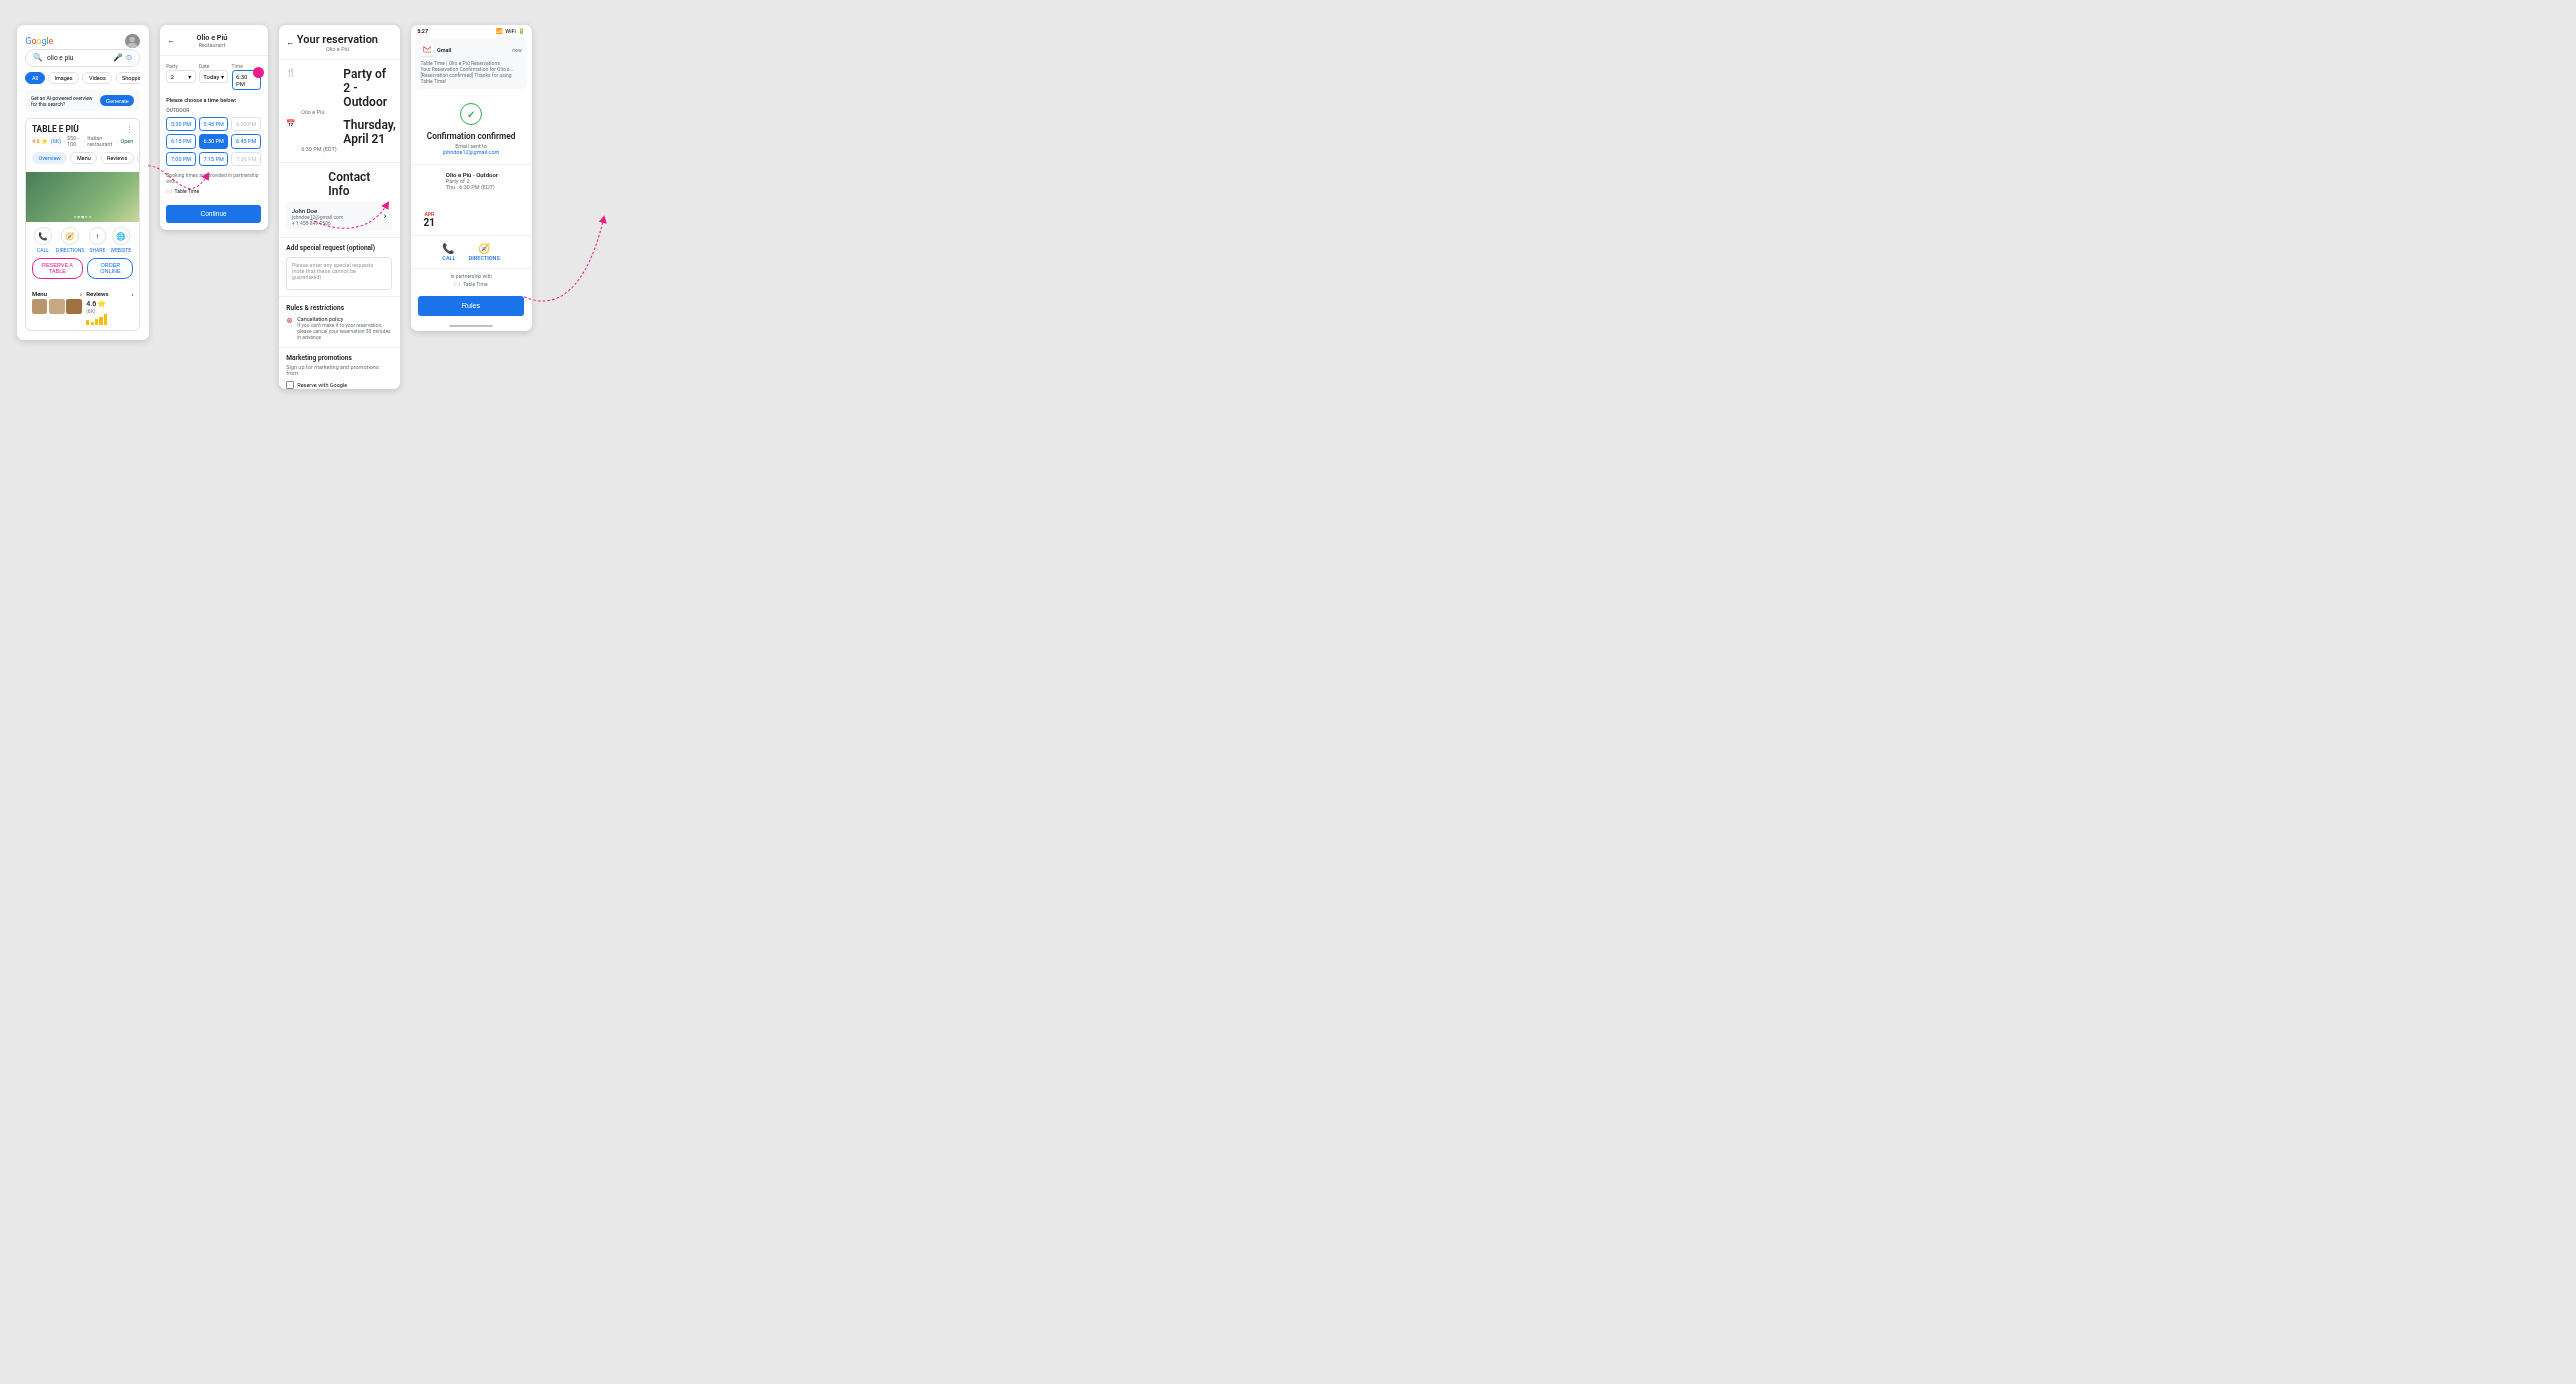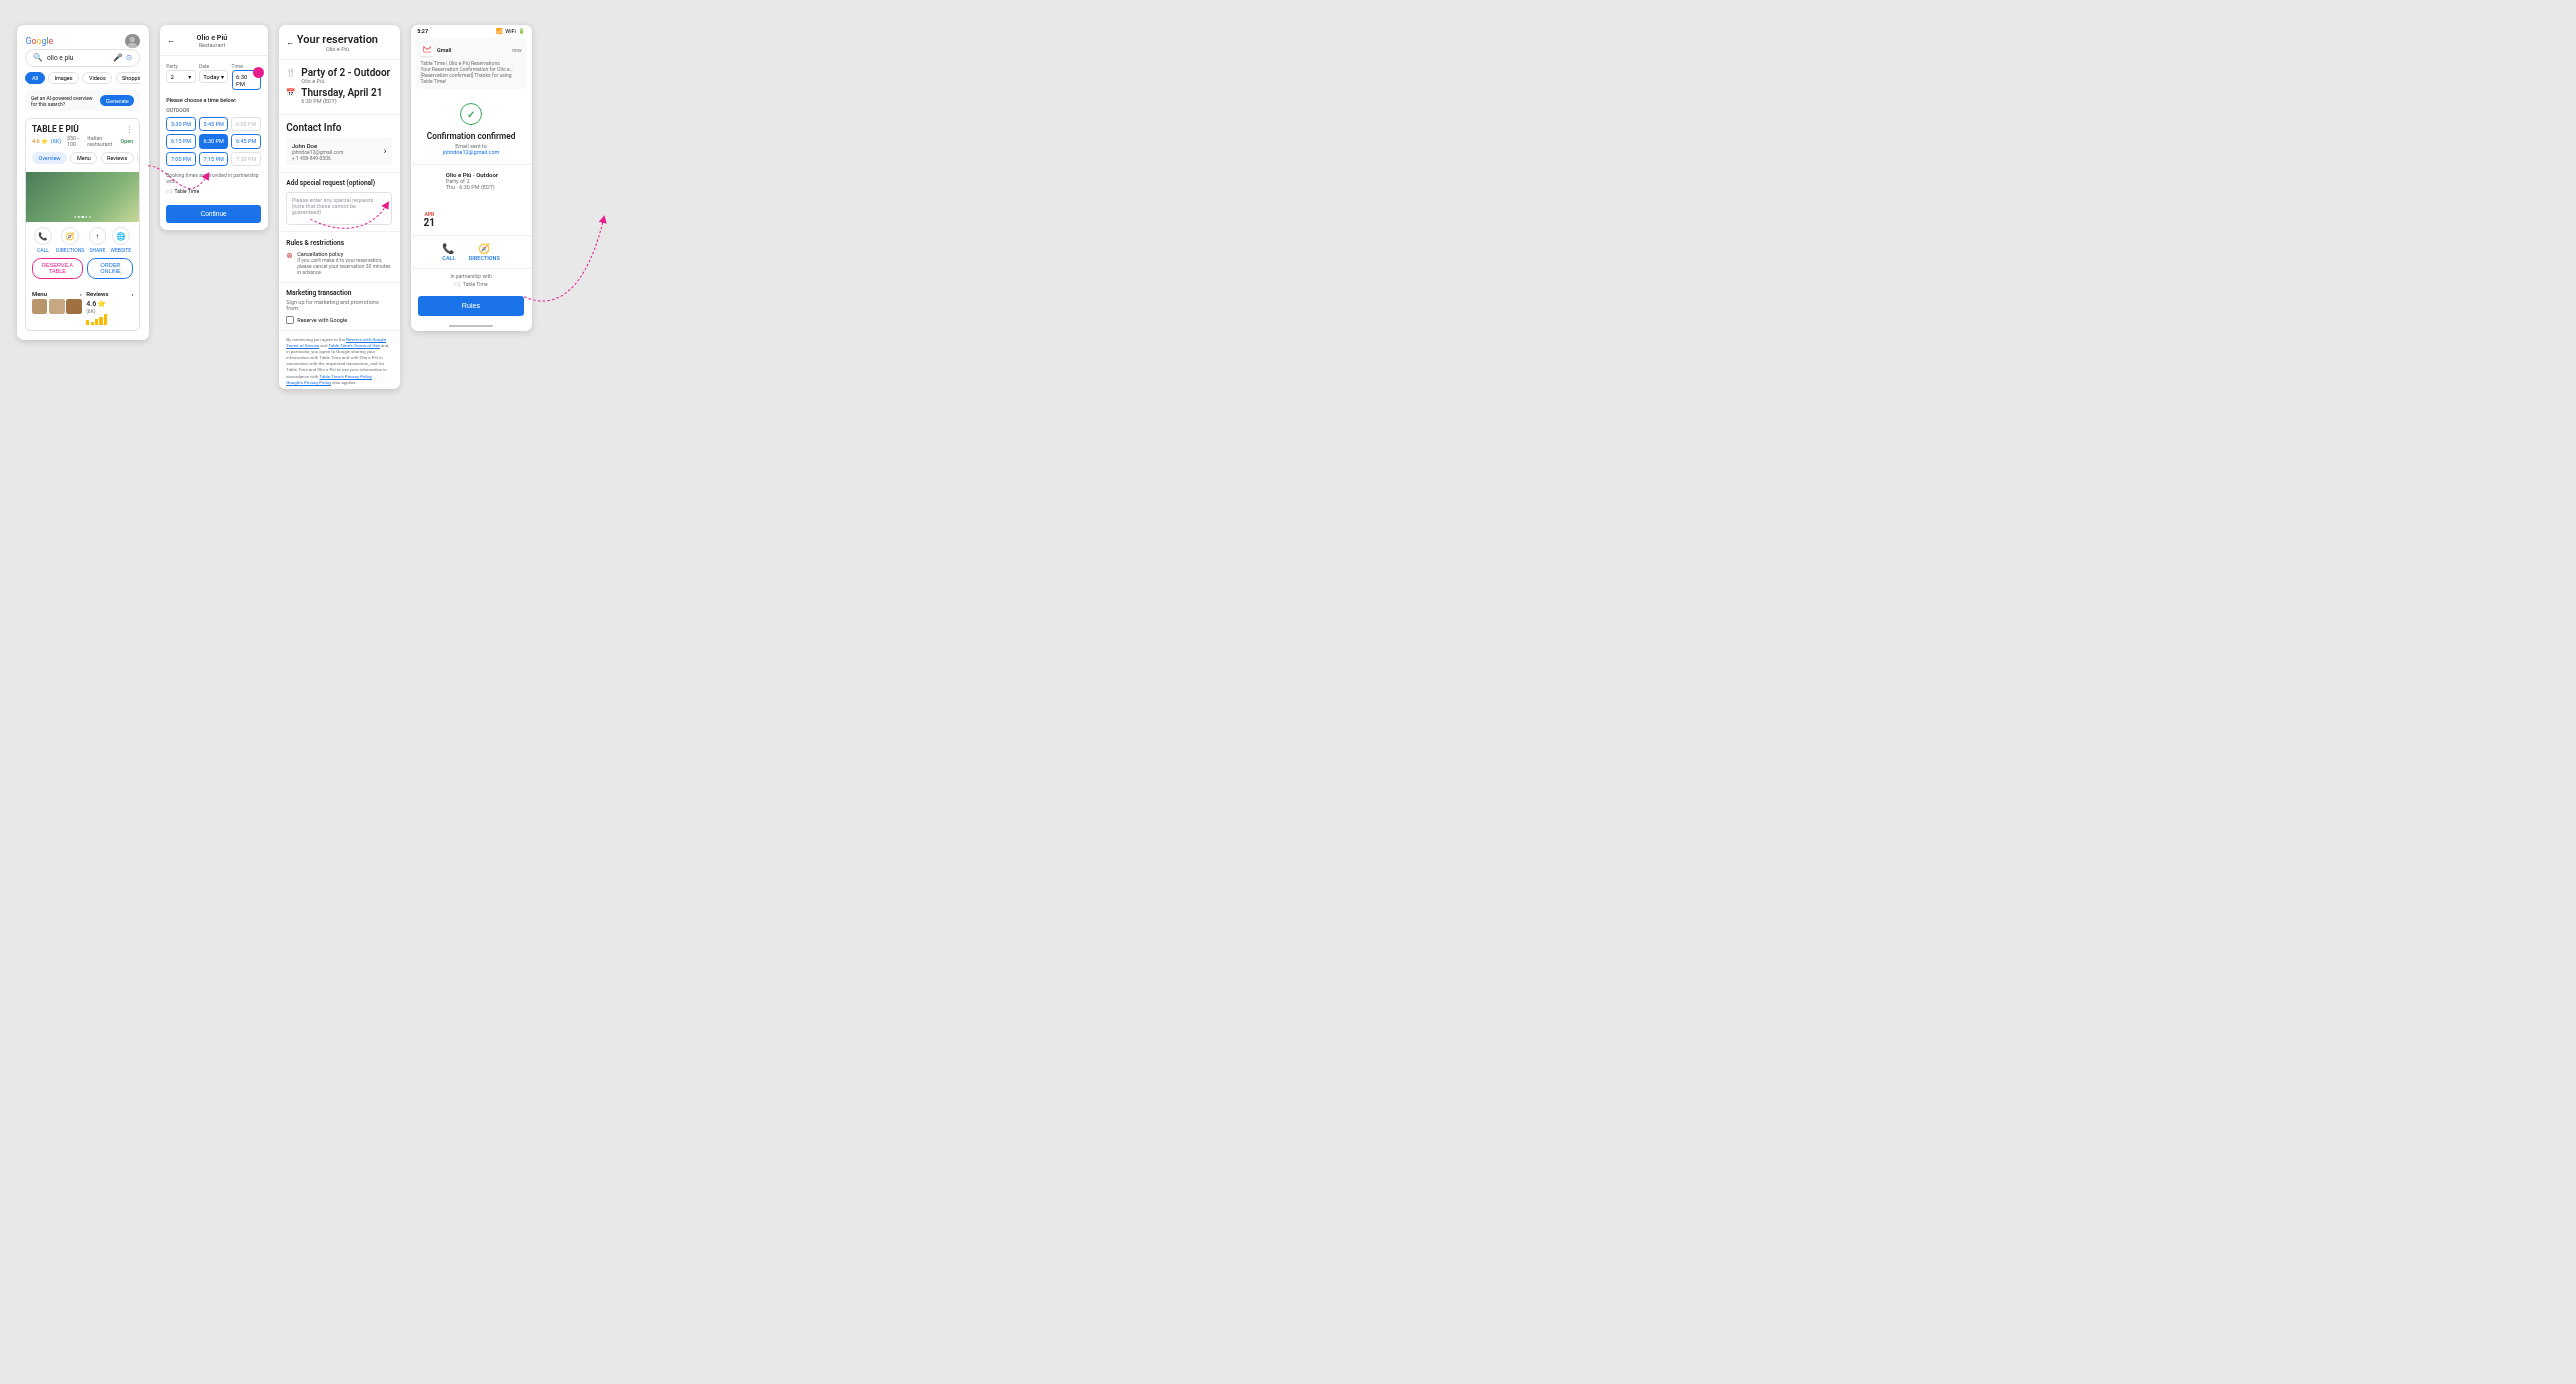--- a/index.html
+++ b/index.html
@@ -384,21 +384,21 @@
     .reservation-title { font-size: 11px; font-weight: 600; color: #202124; text-align: center; }
     .reservation-subtitle { font-size: 5.5px; color: #70757a; text-align: center; }
     .res-section { padding: 6.6px 7.7px; border-bottom: 0.6px solid #f0f0f0; }
     .res-row {
       display: flex;
       align-items: flex-start;
       gap: 5.5px;
       margin-bottom: 3.3px;
     }
     .res-icon { font-size: 7.7px; color: #5f6368; margin-top: 1.1px; }
-    .res-main { font-size: 10px; font-weight: 600; color: #202124; }
+    .res-main { font-size: 12px; font-weight: 600; color: #202124; margin-left: 42px; }
     .res-sub { font-size: 5.5px; color: #70757a; }
     .contact-box {
       background: #f8f9fa;
       border-radius: 3.3px;
       padding: 4.4px 5.5px;
       display: flex;
       align-items: center;
       justify-content: space-between;
       margin-top: 4.4px;
     }
@@ -828,21 +828,21 @@
       <div class="rules-title">Rules &amp; restrictions</div>
       <div class="cancel-policy">
         <span class="cancel-x">⊗</span>
         <div>
           <div class="cancel-text">Cancellation policy</div>
           <div class="cancel-sub">If you can't make it to your reservation, please cancel your reservation 30 minutes in advance.</div>
         </div>
       </div>
     </div>
     <div class="res-section">
-      <div class="marketing-title">Marketing transaction</div>
+      <div class="marketing-title">Marketing promotions</div>
       <div class="marketing-sub">Sign up for marketing and promotions from:</div>
       <div class="checkbox-row">
         <div class="checkbox-box"></div>
         <span class="checkbox-label">Reserve with Google</span>
       </div>
     </div>
     <div class="legal-text">
       <span>By continuing you agree to the </span>
       <a class="legal-link">Reserve with Google Terms of Service</a>
       <span> and </span>

